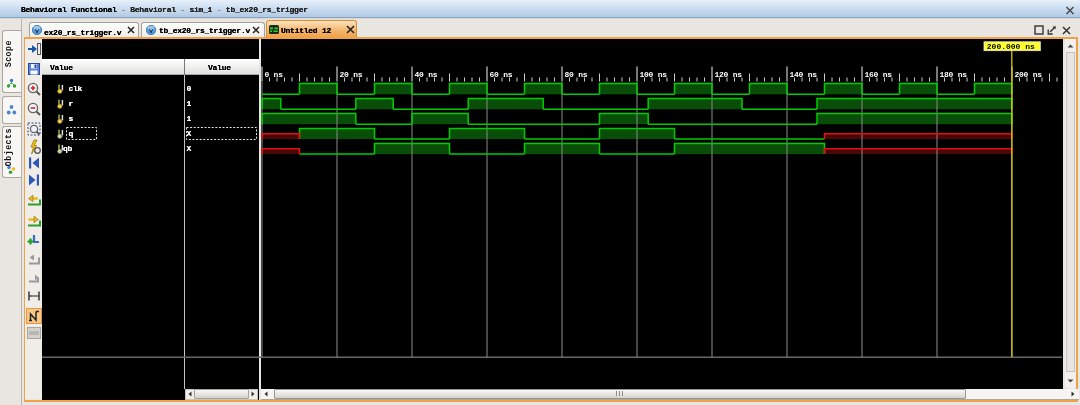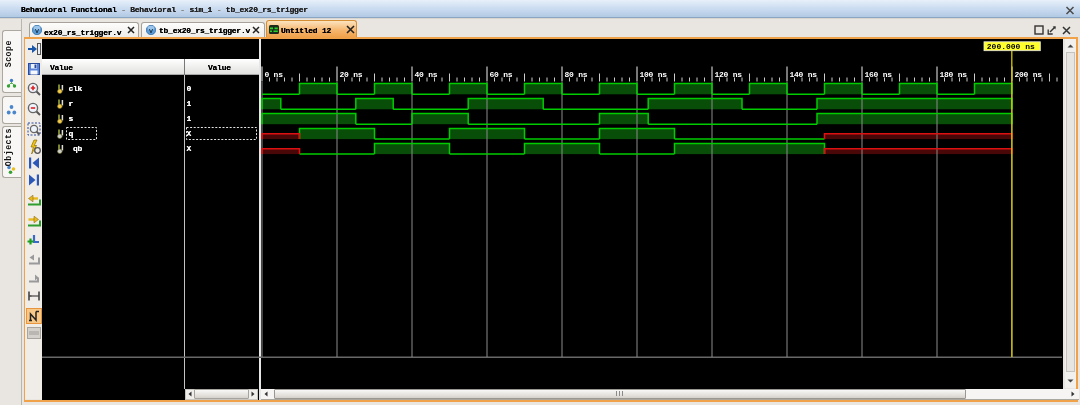--- a/index.html
+++ b/index.html
@@ -199,21 +199,21 @@
     <path d="M6.4 1v5.5" stroke="#dcdcd2" stroke-width="1.5"></path>
     <circle cx="3.8" cy="7.3" r="2.3" fill="#cccccc" stroke="#6a6a20" stroke-width="0.6"></circle>
   </svg>
 <div class="t w" style="left:68.5px;top:128.3px">q</div>
 <div class="t w" style="left:186.5px;top:128.3px">X</div>
 <svg style="position:absolute;left:55.5px;top:143.54999999999998px" width="11" height="10" viewBox="0 0 11 10">
     <path d="M3 0.5v6.5" stroke="#7c8530" stroke-width="2"></path>
     <path d="M6.4 1v5.5" stroke="#dcdcd2" stroke-width="1.5"></path>
     <circle cx="3.8" cy="7.3" r="2.3" fill="#cccccc" stroke="#6a6a20" stroke-width="0.6"></circle>
   </svg>
-<div class="t w" style="left:73px;top:143.2px">qb</div>
+<div class="t w" style="left:63px;top:143.2px">qb</div>
 <div class="t w" style="left:186.5px;top:143.2px">X</div>
 <svg style="position:absolute;left:65px;top:126.1px" width="193" height="15" viewBox="0 0 193 15">
     <rect x="1.5" y="1.5" width="30" height="12" fill="none" stroke="#e4e4e4" stroke-width="1" stroke-dasharray="2 1.6"></rect>
     <rect x="121.5" y="1.5" width="70" height="12" fill="none" stroke="#e4e4e4" stroke-width="1" stroke-dasharray="2 1.6"></rect>
   </svg>
 
 <div class="abs" style="left:183.8px;top:74.5px;width:1.4px;height:314px;background:#c4c4c4"></div>
 <div class="abs" style="left:259px;top:39px;width:1.8px;height:360.5px;background:#e6e6e6"></div>
 
 <svg class="abs" style="left:0;top:0" width="1080" height="405" viewBox="0 0 1080 405" font-family="Liberation Mono,monospace">

